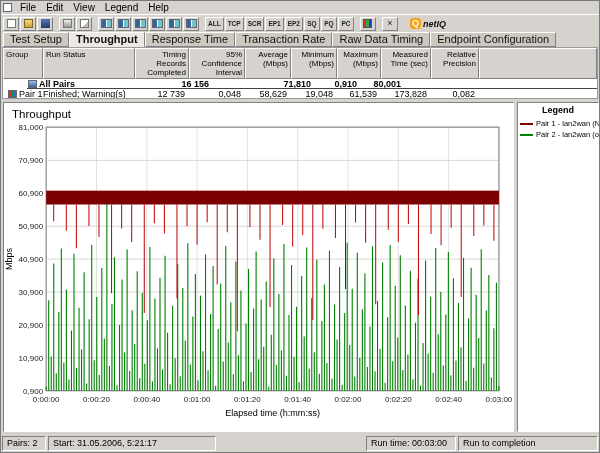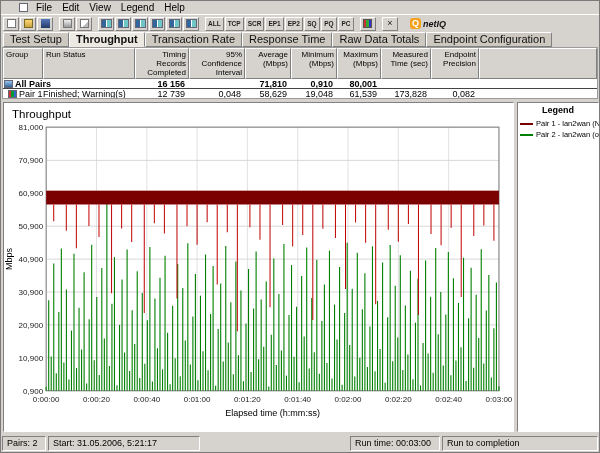--- a/index.html
+++ b/index.html
@@ -1,21 +1,21 @@
 <!DOCTYPE html>
 <html><head>
 <meta charset="utf-8">
 <style>
   * { margin:0; padding:0; box-sizing:border-box; }
   html,body { width:600px; height:453px; }
   body { font-family:"Liberation Sans", sans-serif; background:#9a9a9a; }
   .window { position:relative; width:600px; height:453px; background:#d6d3ce; border:1px solid #7a7a7a; overflow:hidden; }
 
   
-  .menubar { position:absolute; top:0; left:0; right:0; height:13px; display:flex; align-items:center; padding-left:18px; }
+  .menubar { position:absolute; top:0; left:0; right:0; height:13px; display:flex; align-items:center; padding-left:2px; }
   .mdi-icon { width:9px; height:9px; background:#fff; border:1px solid #667; margin-right:3px; }
   .menu-item { font-size:10px; line-height:12px; padding:0 5px; color:#000; }
 
   
   .toolbar { position:absolute; top:13px; left:0; right:0; height:18px; display:flex; align-items:center; padding-left:2px; border-top:1px solid #fff; }
   .tb-group { display:flex; gap:1px; margin-right:6px; }
   .tb-btn { height:14px; min-width:16px; background:#d6d3ce; border:1px solid; border-color:#fff #808080 #808080 #fff; padding:0; font-family:"Liberation Sans",sans-serif; }
   .tb-btn.tb-text { font-size:6.5px; font-weight:bold; padding:0 2px; line-height:12px; color:#222; }
   .tbicon { display:block; width:9px; height:9px; margin:1px auto; }
   .ic-new   { background:#fff; border:1px solid #777; }
@@ -40,21 +40,21 @@
   .thead, .trow { display:grid; }
   .th { background:#d6d3ce; border:1px solid; border-color:#fff #808080 #808080 #fff; font-size:8px; line-height:9px; padding:1px 2px; white-space:pre-line; color:#000; }
   .th.num { text-align:right; }
   .trow { height:10px; }
   .td { font-size:9px; line-height:10px; white-space:nowrap; overflow:visible; color:#000; }
   .td.num { text-align:right; padding-right:4px; }
   .group-cell { display:flex; align-items:center; }
   .row-icon { width:9px; height:8px; margin:1px 2px 1px 1px; border:1px solid #667; flex:0 0 auto; }
   .row-icon.all-pairs { background:linear-gradient(180deg,#9cc2ee,#336699); }
   .row-icon.pair-chart { background:linear-gradient(90deg,#cc3333 0 30%,#009933 30% 65%,#3366cc 65% 100%); margin-left:5px; }
-  .trow.total-row { font-weight:bold; border-bottom:1px solid #444; }
+  .trow.total-row { font-weight:bold; border-bottom:1px solid #444;margin-left:24px; }
 
   
   .content { position:absolute; top:101px; left:0; right:0; height:333px; }
   .chart-panel { position:absolute; left:2px; top:0; width:511px; height:330px; background:#fff; border:1px solid; border-color:#808080 #fff #fff #808080; }
   .chart-panel svg { width:100%; height:100%; display:block; }
   svg text { font-family:"Liberation Sans",sans-serif; }
   .legend-panel { position:absolute; left:516px; top:0; width:82px; height:330px; background:#fff; border:1px solid; border-color:#808080 #fff #fff #808080; }
   .legend-title { font-size:9px; font-weight:bold; text-align:center; padding:2px 0 3px 0; color:#000; }
   .legend-item { display:flex; align-items:center; gap:3px; padding:1px 2px; }
   .legend-swatch { width:13px; height:2px; flex:0 0 auto; }
@@ -143,43 +143,43 @@
       </div>
       <div class="logo">
       <span class="logo-q">Q</span>
       <span class="logo-text">netIQ</span>
     </div>
   </div>
 
   <div class="tabs">
       <span class="tab">Test Setup</span>
       <span class="tab active">Throughput</span>
+      <span class="tab">Response Time</span>
       <span class="tab">Transaction Rate</span>
-      <span class="tab">Response Time</span>
-      <span class="tab">Raw Data Totals</span>
+      <span class="tab">Raw Data Timing</span>
       <span class="tab">Endpoint Configuration</span>
     </div>
 
   <div class="tablewrap">
     <div class="thead" style="grid-template-columns: 40px 92px 54px 56px 46px 46px 44px 50px 48px 1fr;">
         <div class="th">Group</div>
         <div class="th">Run Status</div>
         <div class="th num">Timing Records
 Completed</div>
         <div class="th num">95% Confidence
 Interval</div>
         <div class="th num">Average
 (Mbps)</div>
         <div class="th num">Minimum
 (Mbps)</div>
         <div class="th num">Maximum
 (Mbps)</div>
         <div class="th num">Measured
 Time (sec)</div>
-        <div class="th num">Endpoint
+        <div class="th num">Relative
 Precision</div>
         <div class="th"></div>
       </div>
     <div class="tbody">
         <div class="trow total-row" style="grid-template-columns: 40px 92px 54px 56px 46px 46px 44px 50px 48px 1fr;">
           <div class="td group-cell">
             <span class="row-icon all-pairs"></span>
             <span>All Pairs</span>
           </div>
           <div class="td"></div>
@@ -490,19 +490,19 @@
           <div class="legend-item">
             <span class="legend-swatch" style="background: rgb(0, 128, 0);"></span>
             <span class="legend-label">Pair 2 - lan2wan (o)</span>
           </div>
         </div>
     </div>
   </div>
 
   <div class="statusbar">
       <div class="status-cell" style="width: 44px;">Pairs: 2</div>
-      <div class="status-cell" style="width: 152px;">Start: 31.05.2006, 5:21:17</div>
+      <div class="status-cell" style="width: 168px;">Start: 31.05.2006, 5:21:17</div>
       <div class="status-cell" style="width: 146px; margin-top: 28px;">End: 31.05.2006, 5:24:17</div>
       <div class="status-cell" style="width: 90px;">Run time: 00:03:00</div>
       <div class="status-cell flex">Run to completion</div>
     </div>
 
 </div>
 
 </body></html>

